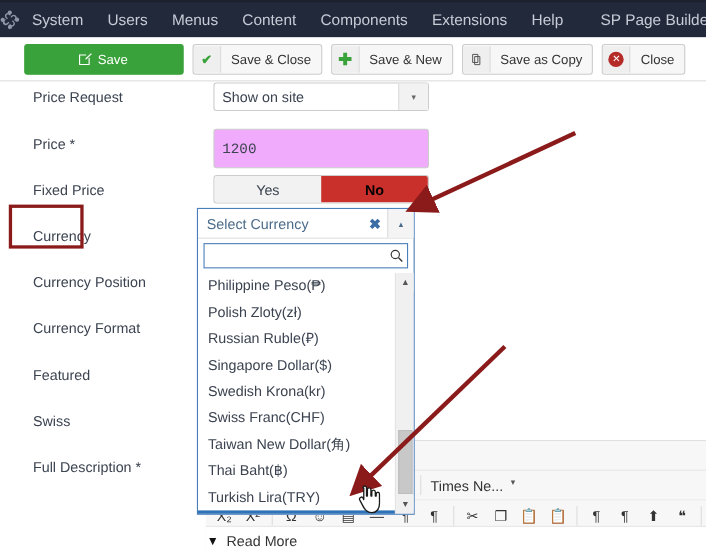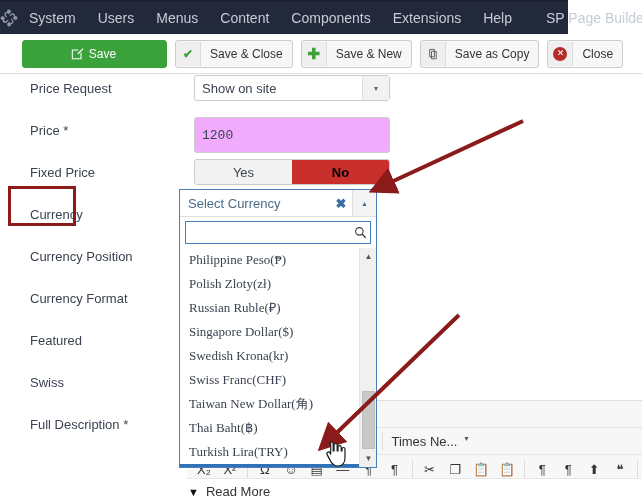--- a/index.html
+++ b/index.html
@@ -14,21 +14,21 @@
     font-family: "Liberation Sans", sans-serif;
     font-size: 13px;
     color: #333;
     position: relative;
   }
 
   
   #adminbar {
     position: absolute;
     top: 0; left: 0;
-    width: 568px;
+    width: 642px;
     height: 34px;
     background: #22293a;
     border-top: 2px solid #1b212f;
     display: flex;
     align-items: center;
     box-sizing: border-box;
   }
   #adminbar .joomla-logo {
     width: 44px;
     display: flex;
@@ -293,21 +293,20 @@
     width: 20px;
     display: flex;
     align-items: center;
     justify-content: center;
     color: #333;
   }
   #dd-list {
     position: relative;
     height: 219px;
     overflow: hidden;
-    font-family: Liberation Serif, serif;
   }
   .dd-item {
     height: 24px;
     line-height: 24px;
     padding-left: 9px;
     font-size: 13px;
     color: #3b4350;
     white-space: nowrap;
     cursor: pointer;
     box-sizing: border-box;

